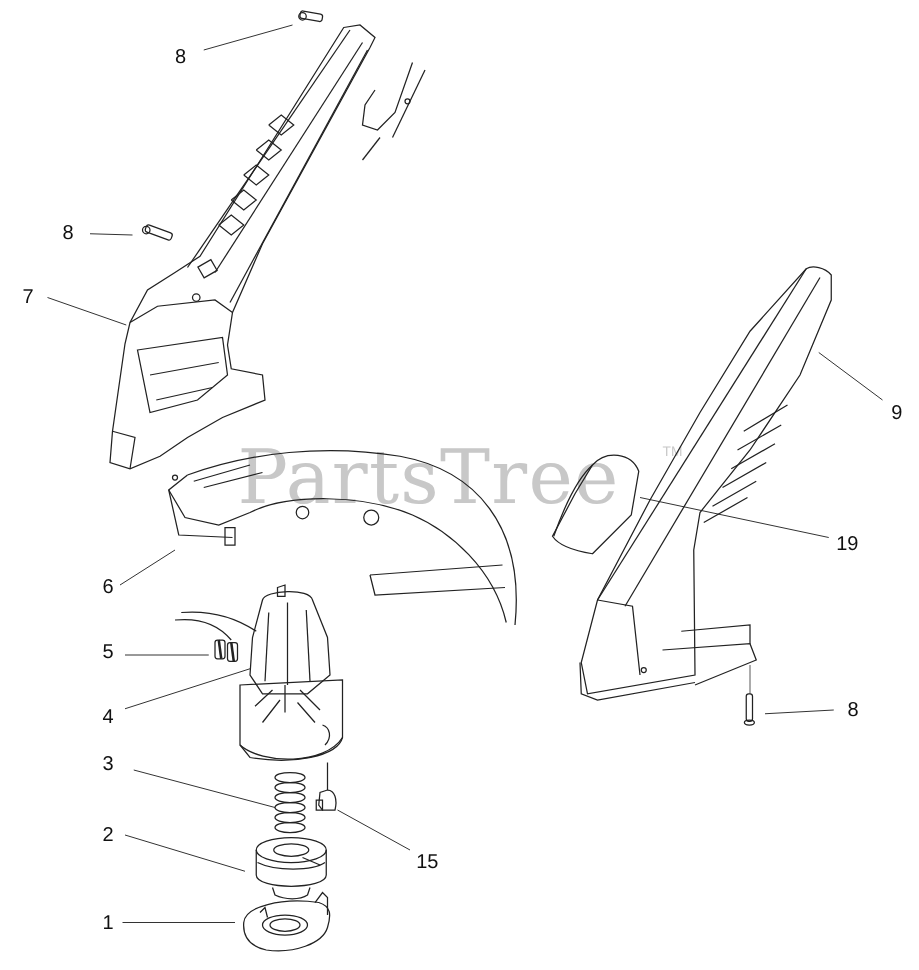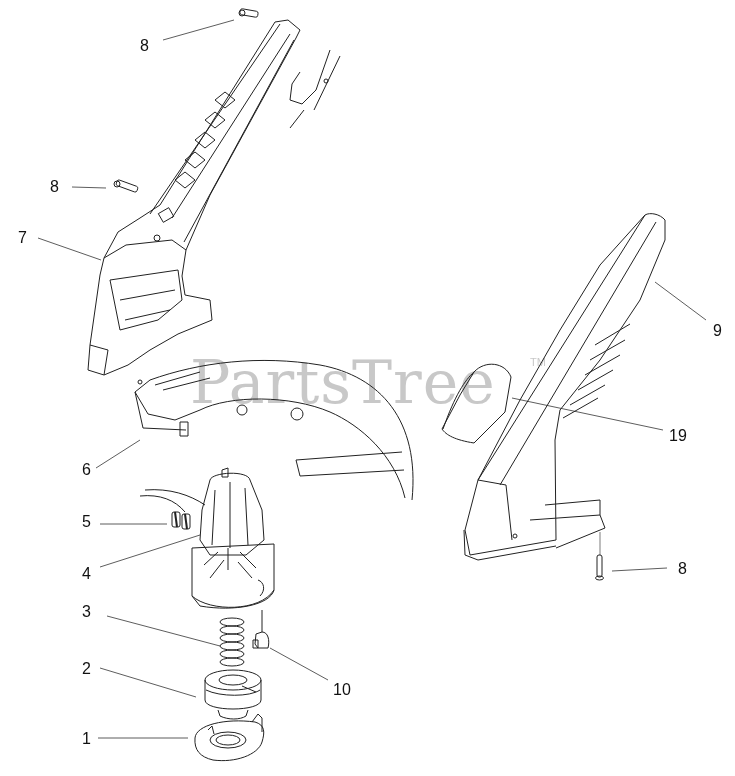--- a/index.html
+++ b/index.html
@@ -163,14 +163,14 @@
 <div class="callout" style="left:50px;top:179px;">8</div>
 <div class="callout" style="left:18px;top:230px;">7</div>
 <div class="callout" style="left:713px;top:323px;">9</div>
 <div class="callout" style="left:669px;top:428px;">19</div>
 <div class="callout" style="left:82px;top:462px;">6</div>
 <div class="callout" style="left:82px;top:514px;">5</div>
 <div class="callout" style="left:82px;top:566px;">4</div>
 <div class="callout" style="left:82px;top:604px;">3</div>
 <div class="callout" style="left:678px;top:561px;">8</div>
 <div class="callout" style="left:82px;top:661px;">2</div>
-<div class="callout" style="left:333px;top:682px;">10</div>
+<div class="callout" style="left:333px;top:682px;">15</div>
 <div class="callout" style="left:82px;top:731px;">1</div>
 
 </body></html>

